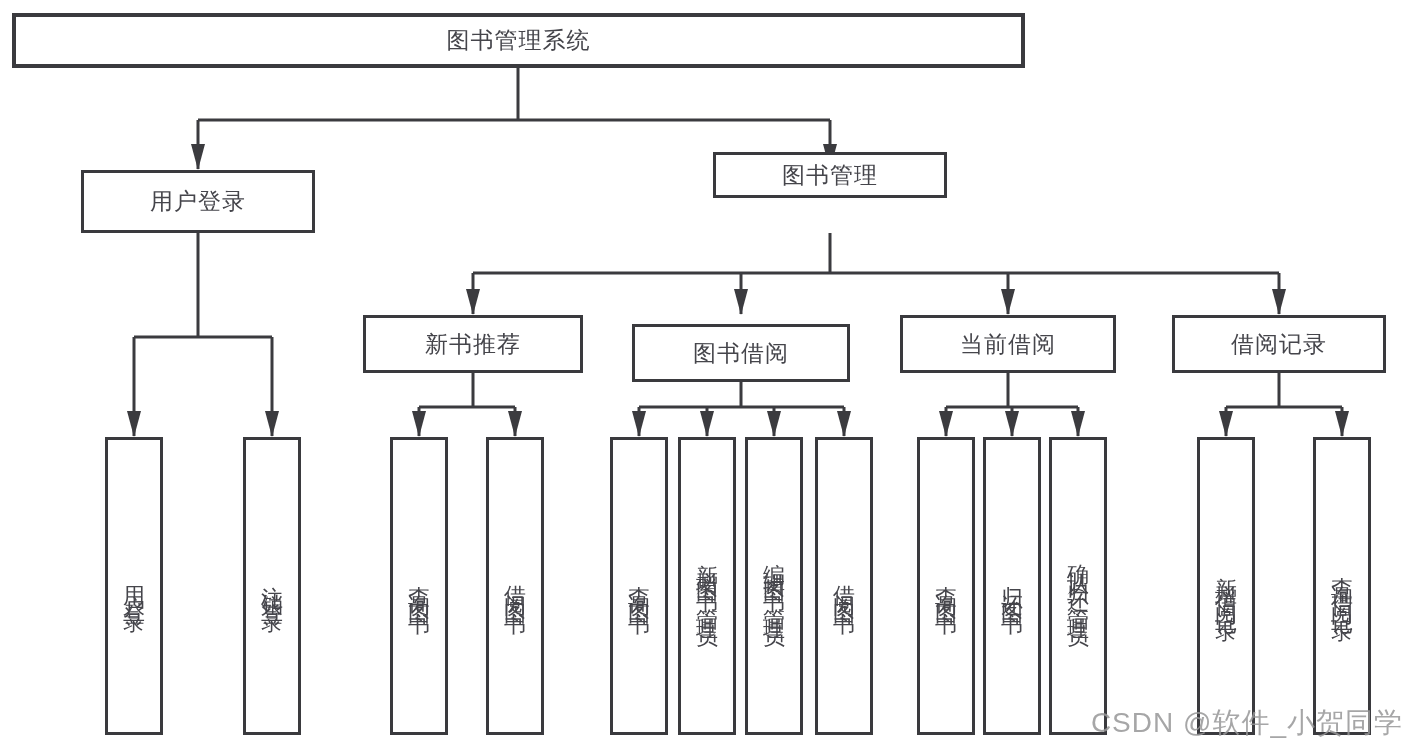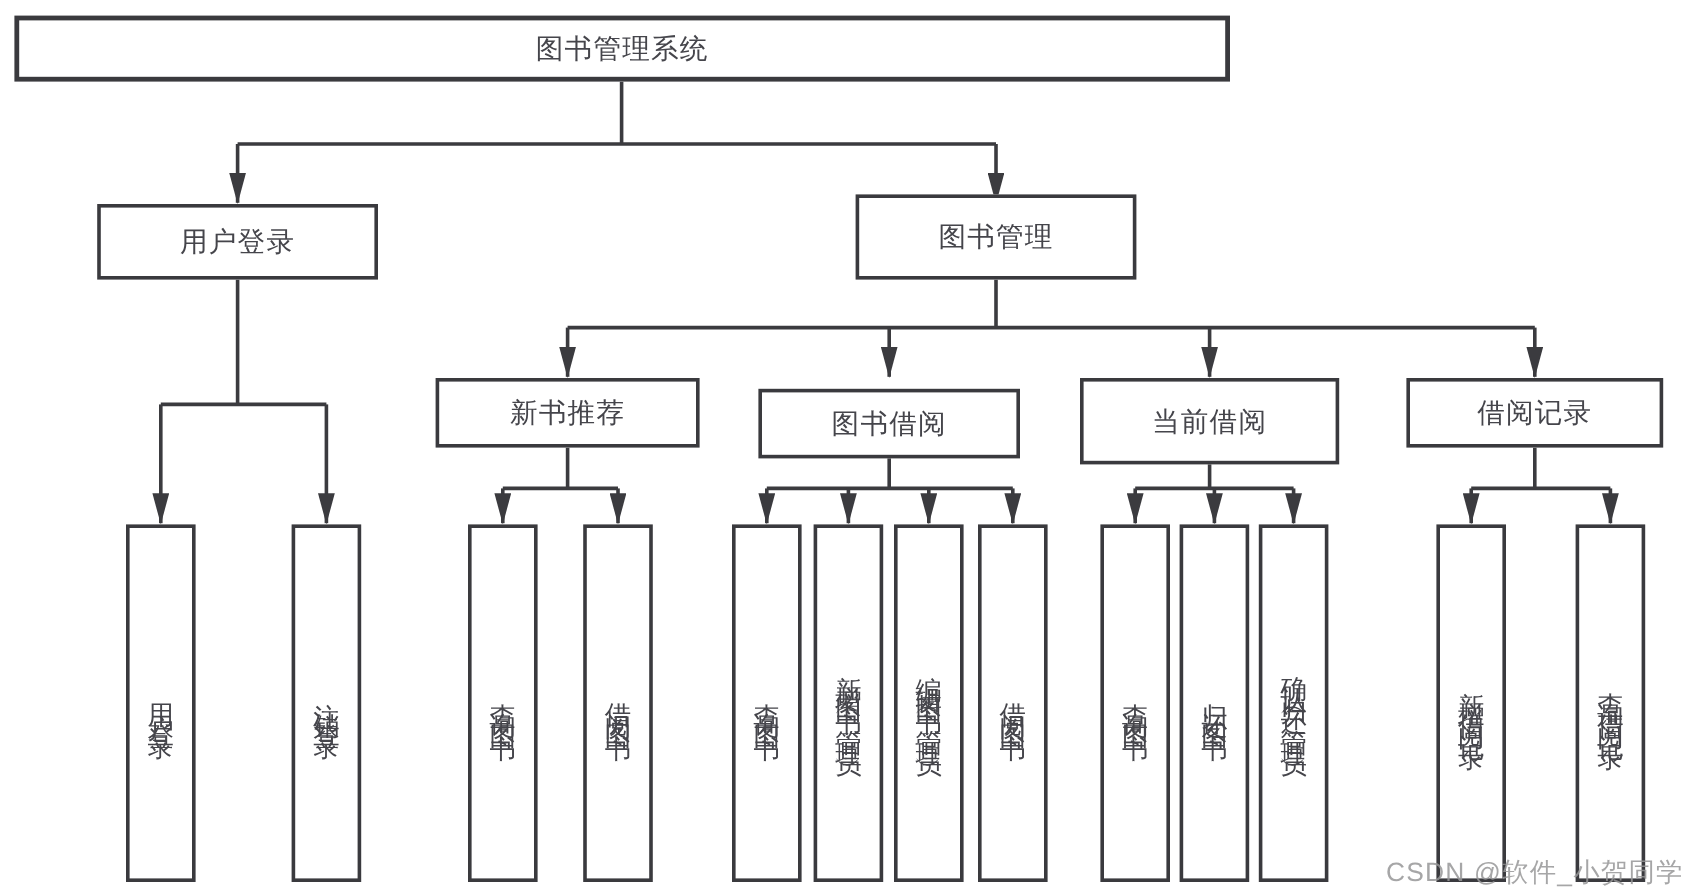--- a/index.html
+++ b/index.html
@@ -29,21 +29,21 @@
     writing-mode: vertical-rl;
     text-orientation: mixed;
     font-size: 22px;
     letter-spacing: 9px;
     line-height: 1;
     width: 58px; top: 437px; height: 298px;
   }
   .watermark {
     position: absolute;
     right: 2px; bottom: 5px;
-    font-size: 22px;
+    font-size: 28px;
     color: rgba(150, 150, 152, 0.85);
     letter-spacing: 1px;
     z-index: 3;
     white-space: nowrap;
   }
 </style>
 </head>
 <body>
 
 <div class="stage">
@@ -85,25 +85,25 @@
     <path d="M1078,407 V436" marker-end="url(#arw)"></path>
 
     <path d="M1279,373 V407 M1226,407 H1342"></path>
     <path d="M1226,407 V436" marker-end="url(#arw)"></path>
     <path d="M1342,407 V436" marker-end="url(#arw)"></path>
   </svg>
 
   <div class="node h root" style="left:12px; top:13px; width:1013px; height:55px;">图书管理系统</div>
 
   <div class="node h" style="left:81px; top:170px; width:234px; height:63px;">用户登录</div>
-  <div class="node h" style="left:713px; top:162px; width:234px; height:71px;">图书管理</div>
+  <div class="node h" style="left:713px; top:152px; width:234px; height:46px;">图书管理</div>
 
   <div class="node h" style="left:363px; top:315px; width:220px; height:58px;text-align:right;">新书推荐</div>
   <div class="node h" style="left:632px; top:324px; width:218px; height:58px;">图书借阅</div>
-  <div class="node h" style="left:900px; top:315px; width:216px; height:72px;">当前借阅</div>
+  <div class="node h" style="left:900px; top:315px; width:216px; height:58px;">当前借阅</div>
   <div class="node h" style="left:1172px; top:315px; width:214px; height:58px;">借阅记录</div>
 
   <div class="node v" style="left:105px;">用户登录</div>
   <div class="node v" style="left:243px;">注销登录</div>
 
   <div class="node v" style="left:390px;">查询图书</div>
   <div class="node v" style="left:486px;">借阅图书</div>
 
   <div class="node v" style="left:610px;">查询图书</div>
   <div class="node v" style="left:678px;">新增图书（管理员）</div>

